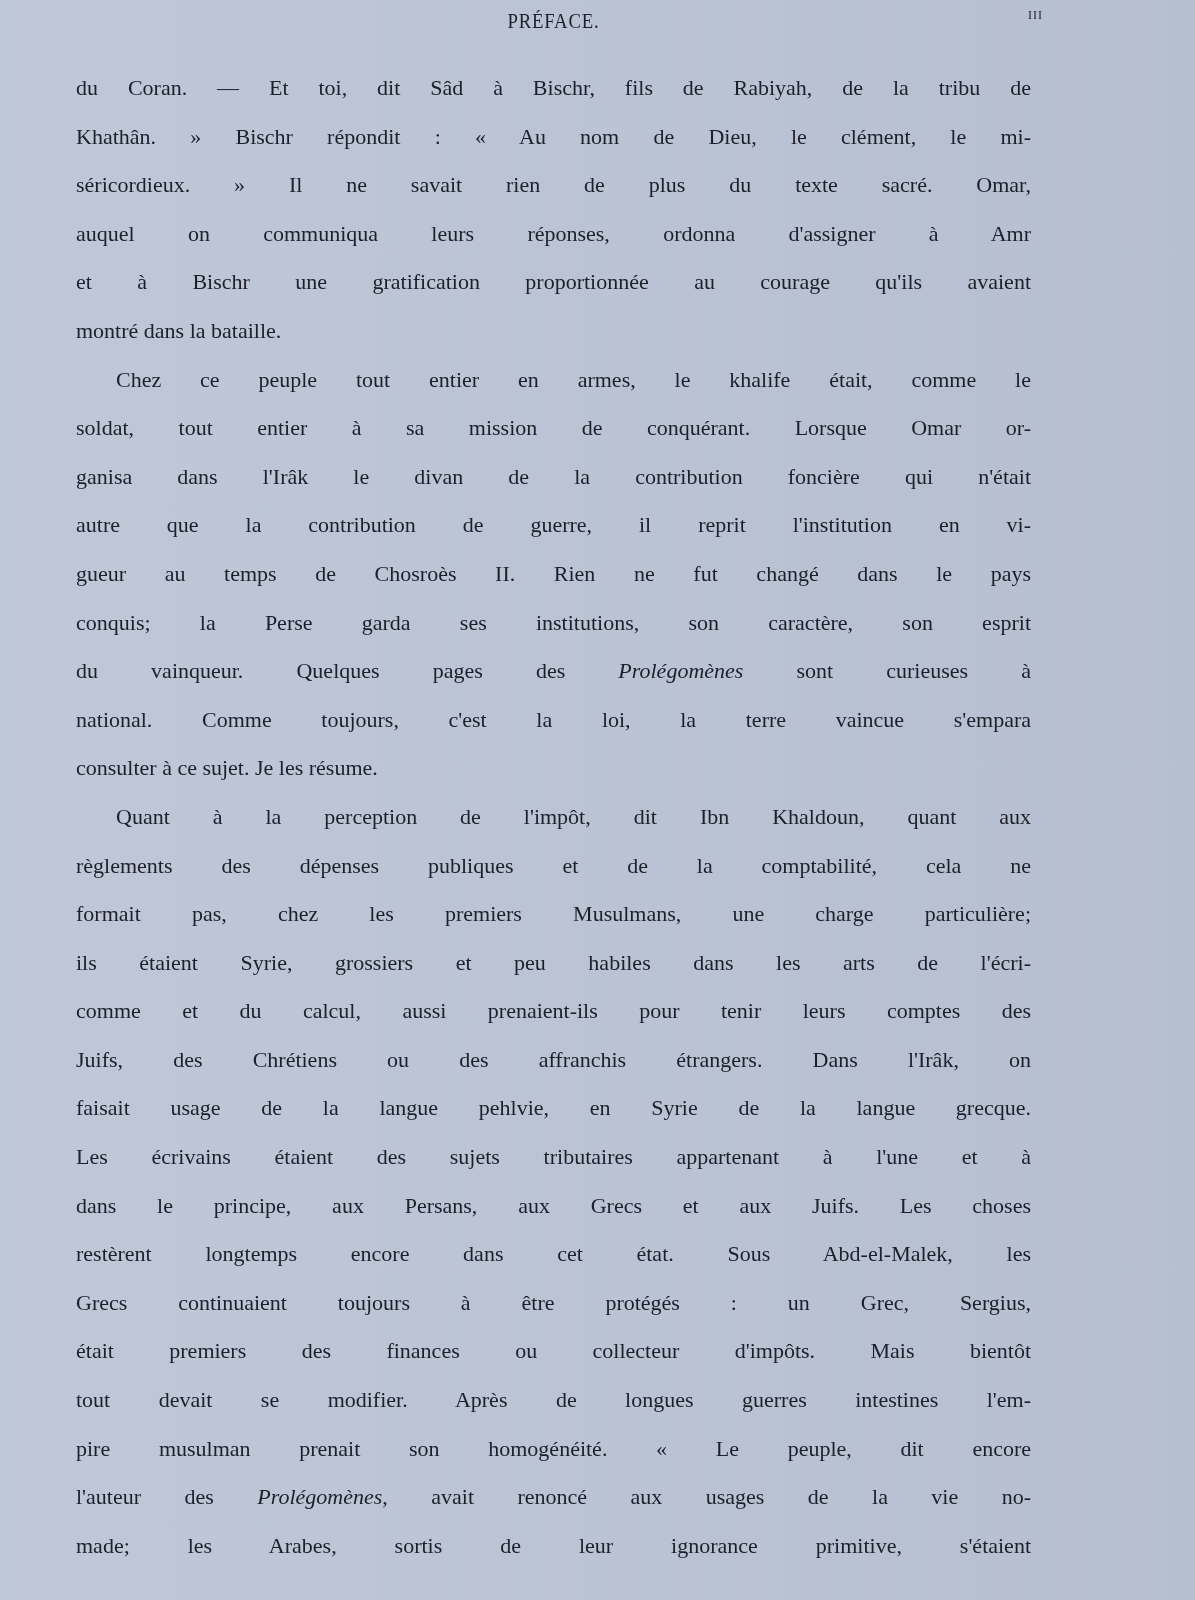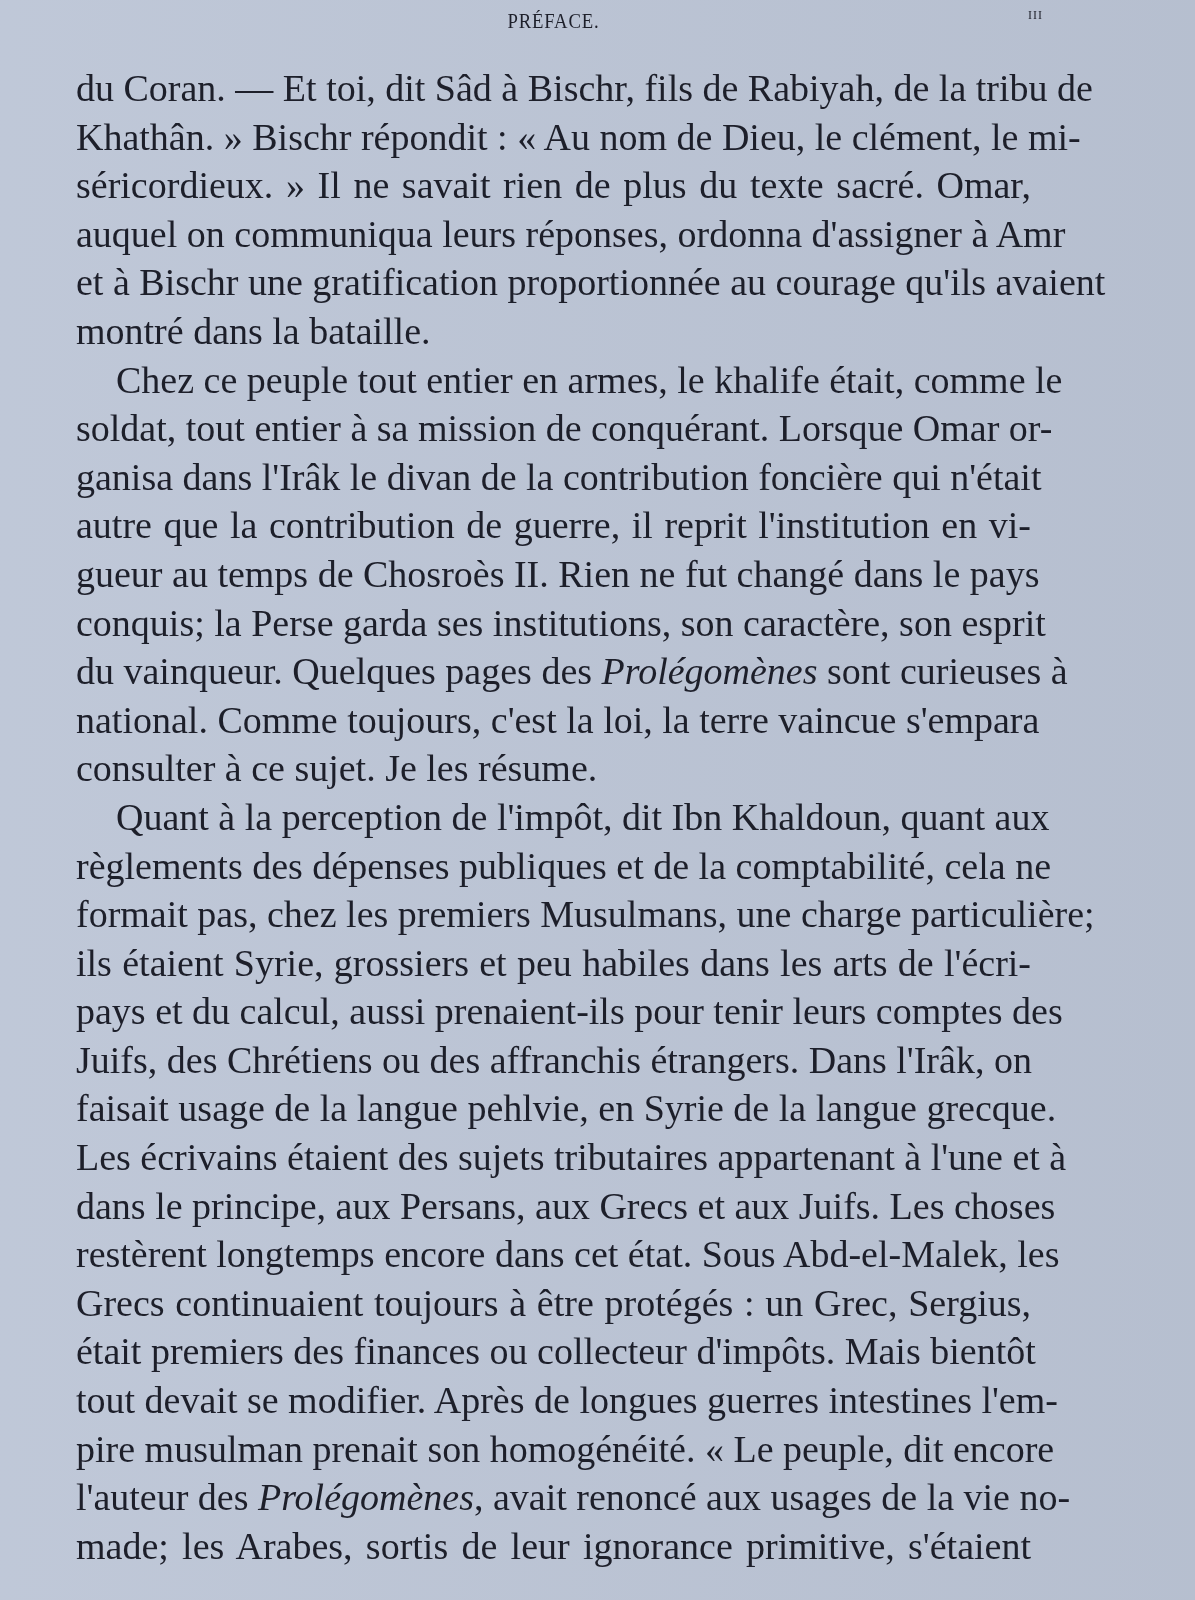--- a/index.html
+++ b/index.html
@@ -21,21 +21,21 @@
     position: absolute; left: 0; right: 0; top: 0; text-align: center;
     font-size: 22px; letter-spacing: 1px; transform: scaleX(0.85);
   }
   .page-number {
     position: absolute; right: -12px; top: 0; font-size: 12px; letter-spacing: 1px;
   }
   .body-text {
     position: absolute; top: 64px; left: 0; width: 955px;
   }
   .line {
-    height: 48.6px; line-height: 48.6px; font-size: 38px;
+    height: 48.6px; line-height: 48.6px; font-size: 22px;
     white-space: nowrap; text-align: justify; text-align-last: justify;
     transform-origin: left center;
   }
   .line.indent { padding-left: 40px; box-sizing: border-box; }
   .line.last { text-align-last: left; }
   .line span.it { font-style: italic; }
 </style>
 </head>
 <body>
 
@@ -63,21 +63,21 @@
         <div class="line">conquis; la Perse garda ses institutions, son caractère, son esprit</div>
         <div class="line">du vainqueur. Quelques pages des <span class="it">Prolégomènes</span> sont curieuses à</div>
         <div class="line">national. Comme toujours, c'est la loi, la terre vaincue s'empara</div>
         <div class="line last">consulter à ce sujet. Je les résume.</div>
       </div>
       <div>
         <div class="line indent">Quant à la perception de l'impôt, dit Ibn Khaldoun, quant aux</div>
         <div class="line">règlements des dépenses publiques et de la comptabilité, cela ne</div>
         <div class="line">formait pas, chez les premiers Musulmans, une charge particulière;</div>
         <div class="line">ils étaient Syrie, grossiers et peu habiles dans les arts de l'écri-</div>
-        <div class="line">pays et du calcul, aussi prenaient-ils pour tenir leurs comptes des</div>
+        <div class="line">comme et du calcul, aussi prenaient-ils pour tenir leurs comptes des</div>
         <div class="line">Juifs, des Chrétiens ou des affranchis étrangers. Dans l'Irâk, on</div>
         <div class="line">faisait usage de la langue pehlvie, en Syrie de la langue grecque.</div>
         <div class="line">Les écrivains étaient des sujets tributaires appartenant à l'une et à</div>
         <div class="line">dans le principe, aux Persans, aux Grecs et aux Juifs. Les choses</div>
         <div class="line">restèrent longtemps encore dans cet état. Sous Abd-el-Malek, les</div>
         <div class="line">Grecs continuaient toujours à être protégés : un Grec, Sergius,</div>
         <div class="line">était premiers des finances ou collecteur d'impôts. Mais bientôt</div>
         <div class="line">tout devait se modifier. Après de longues guerres intestines l'em-</div>
         <div class="line">pire musulman prenait son homogénéité. « Le peuple, dit encore</div>
         <div class="line">l'auteur des <span class="it">Prolégomènes</span>, avait renoncé aux usages de la vie no-</div>

